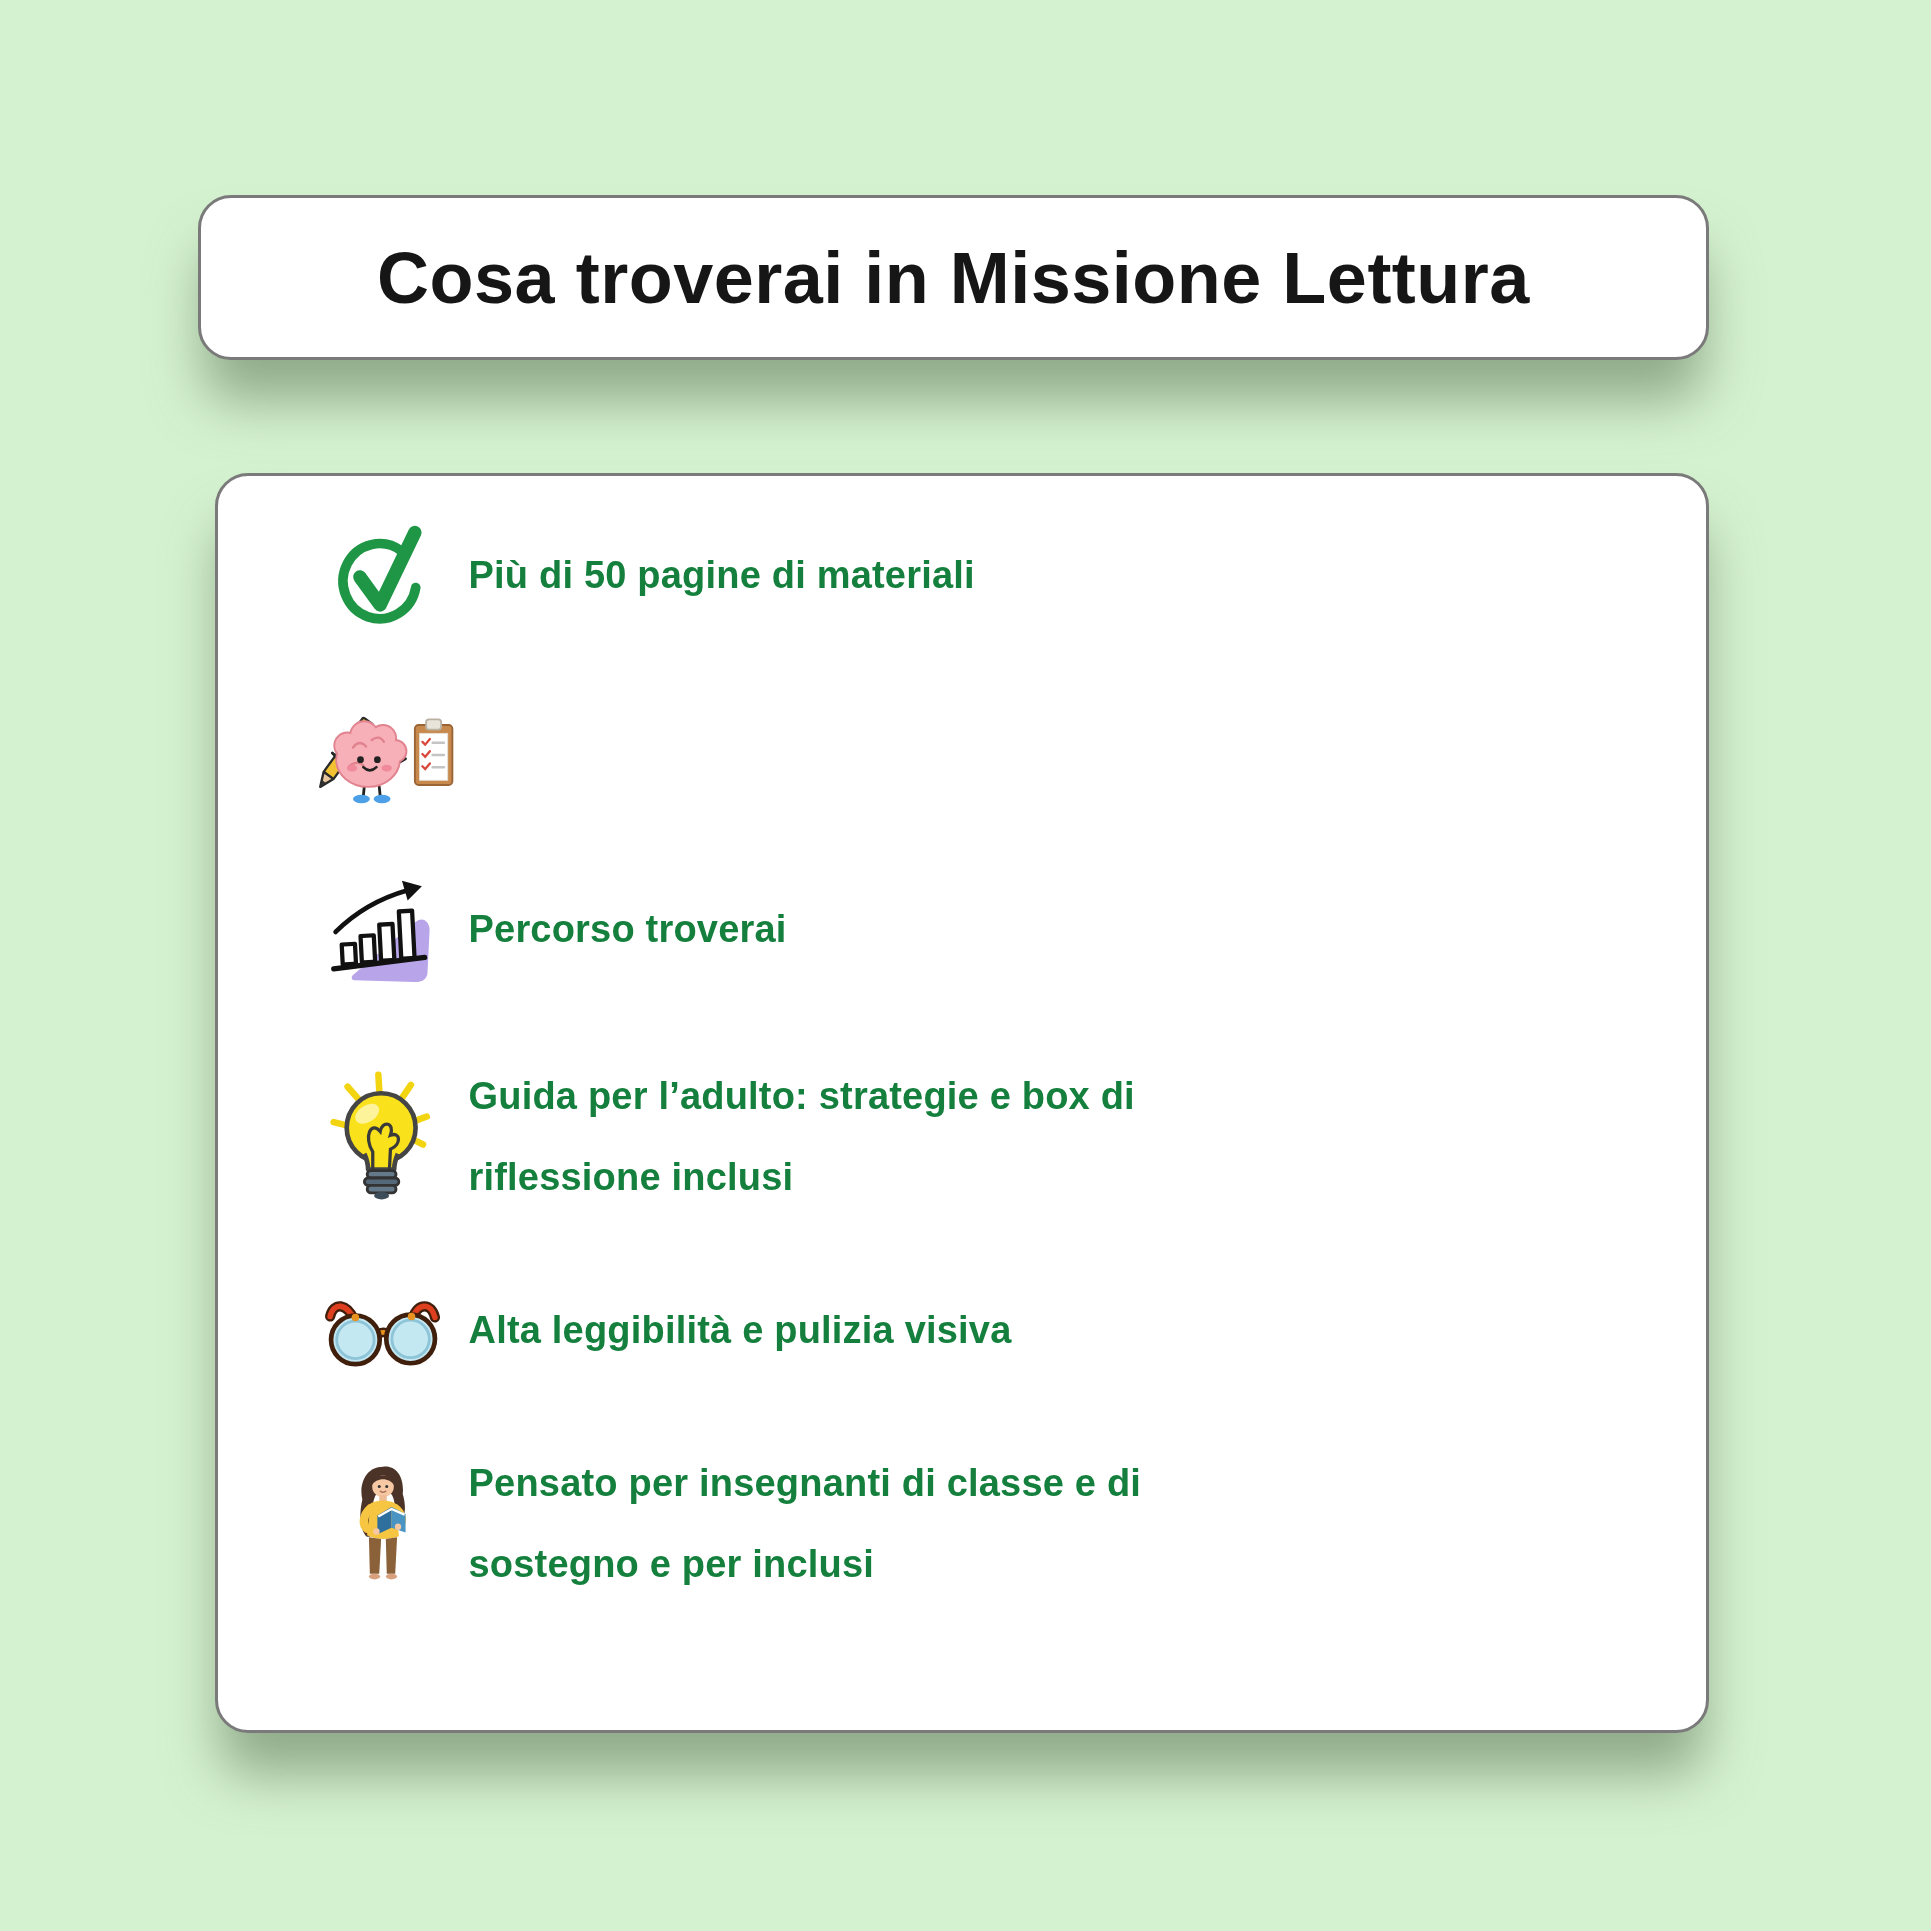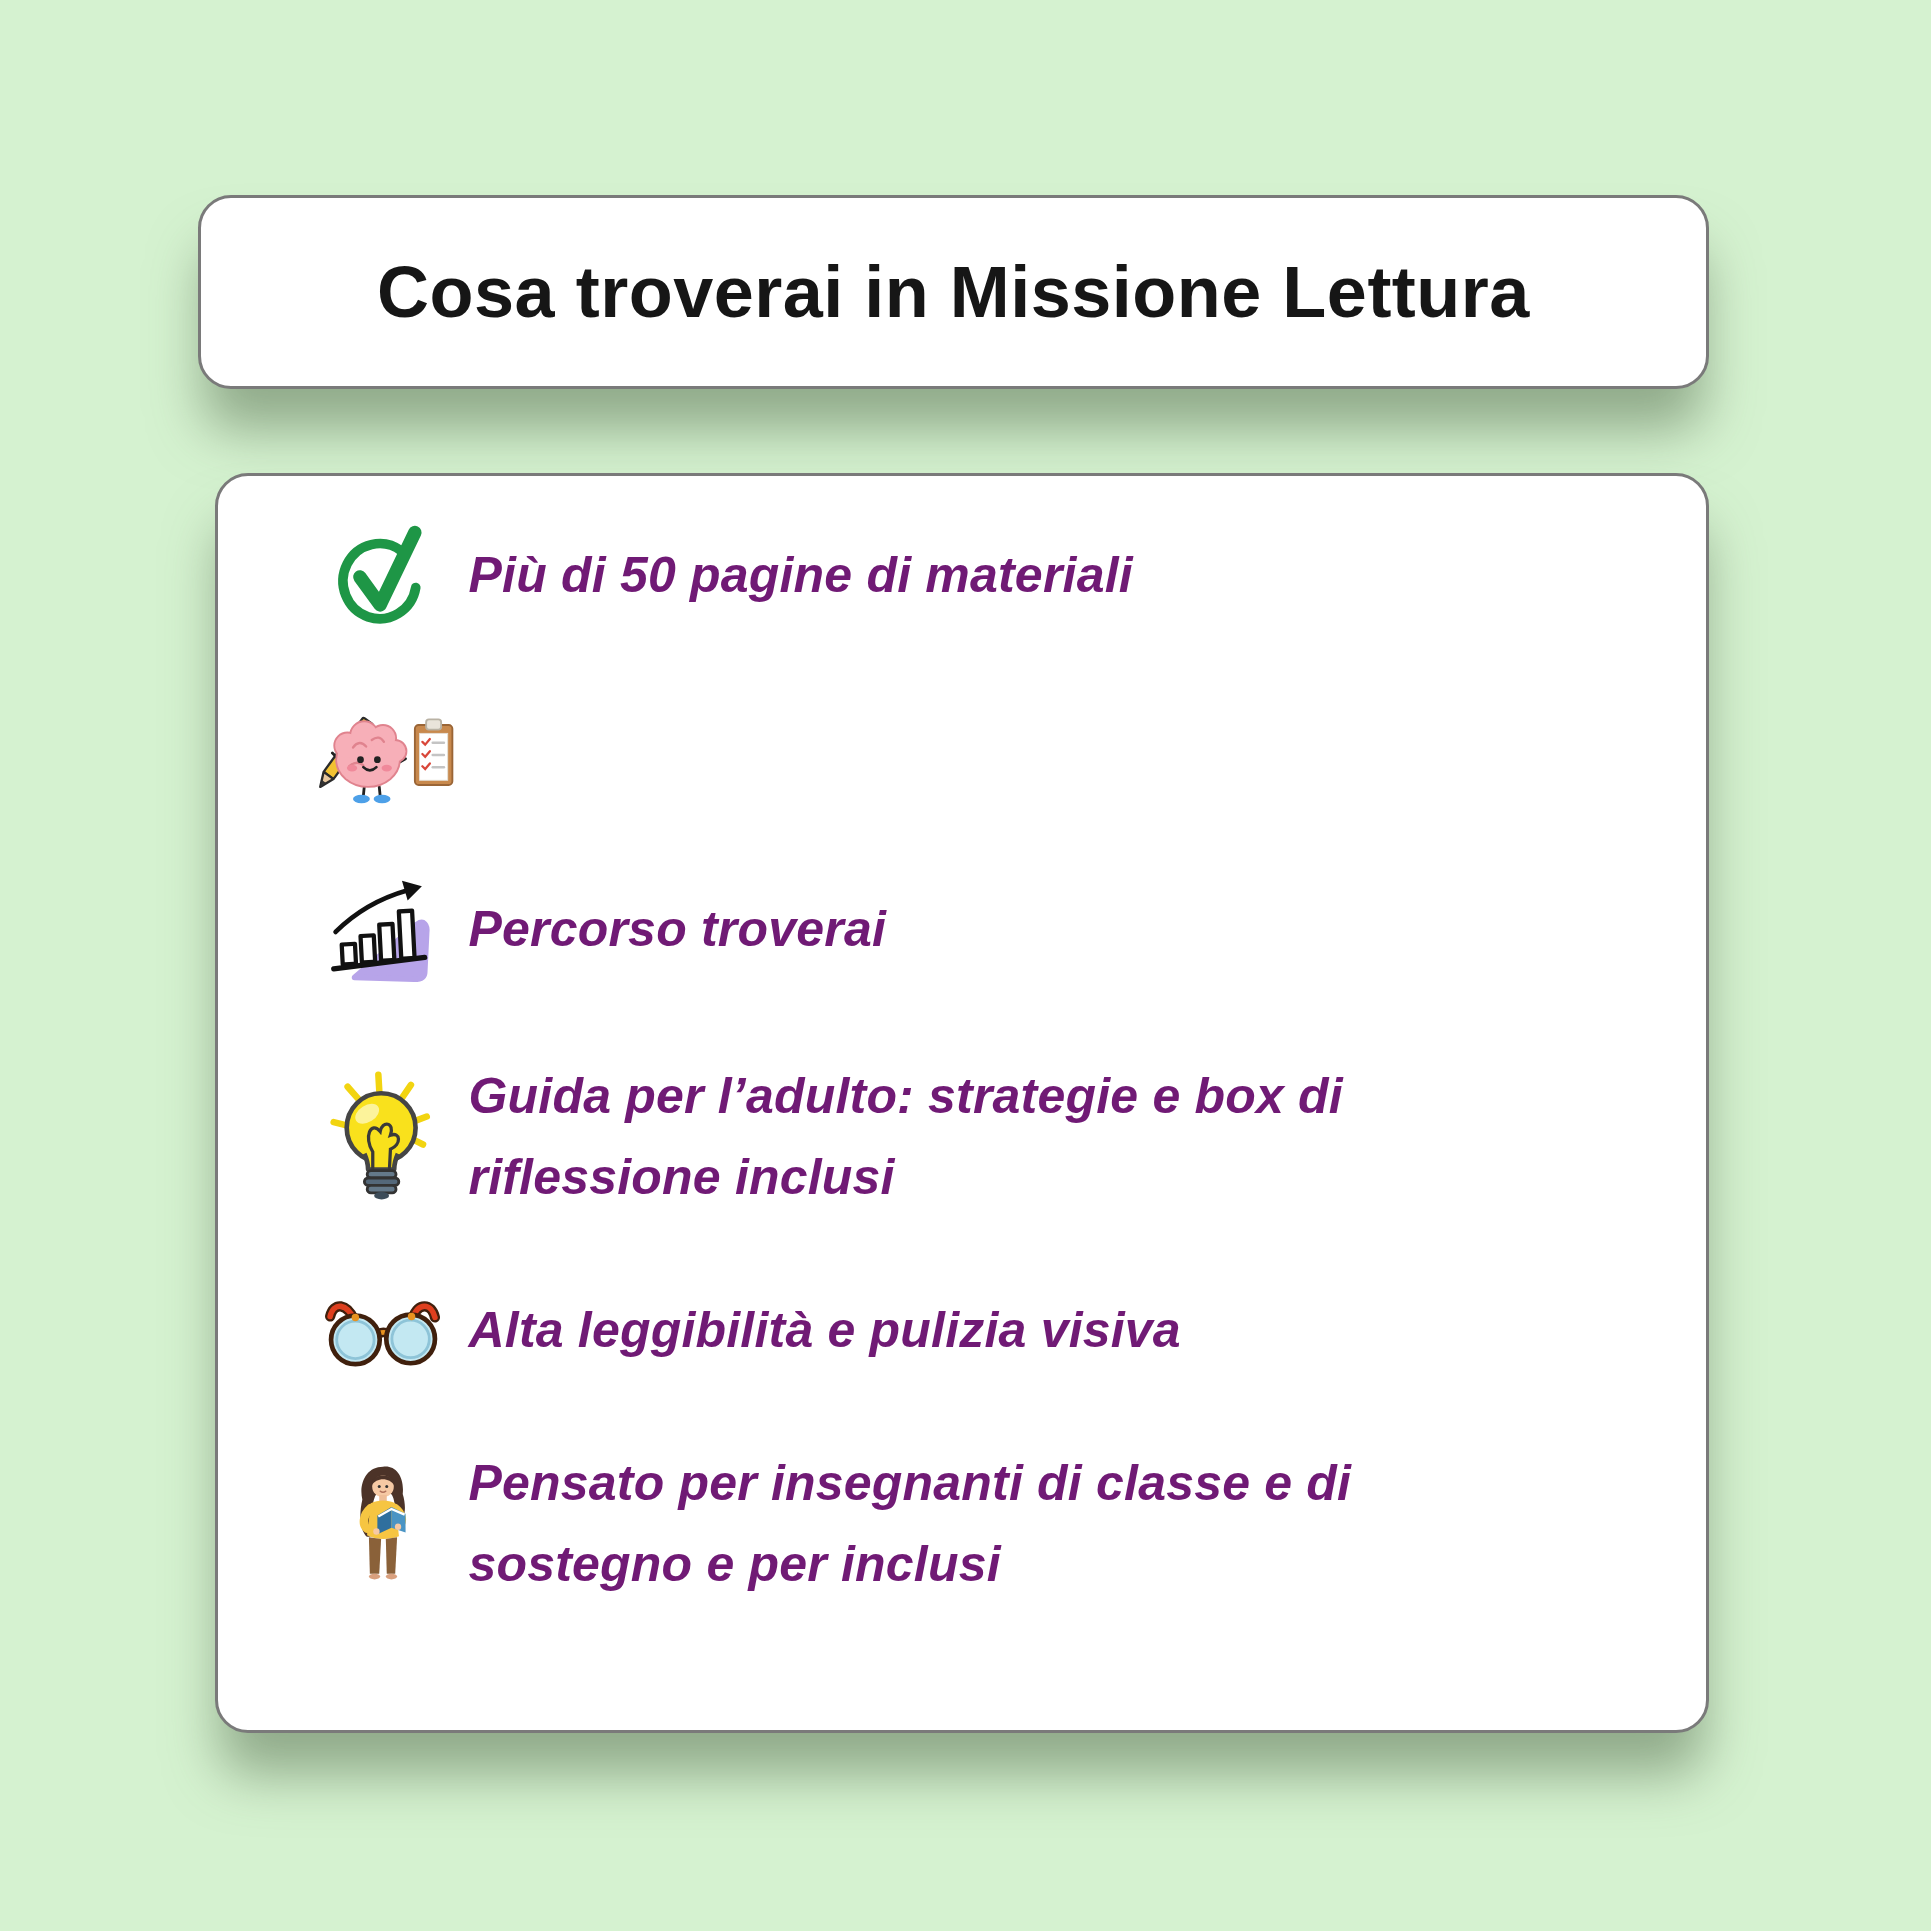--- a/index.html
+++ b/index.html
@@ -8,21 +8,21 @@
 
   .card{
     position:absolute;
     background:#ffffff;
     border:3.9px solid #7a7a7a;
     border-radius:33px;
     box-sizing:border-box;
     box-shadow:0 46px 53px -5.8px rgba(88,112,80,0.55);
   }
   #title-card{
-    left:198px;top:195px;width:1511px;height:194px;
+    left:198px;top:195px;width:1511px;height:165px;
     display:flex;align-items:center;justify-content:center;
   }
   #title-card .title{
     font-size:72px;font-weight:700;color:#161616;letter-spacing:0.5px;white-space:nowrap;
   }
   #list-card{
     left:215px;top:473px;width:1494px;height:1260px;
     padding:40px 39px 0 92px;
     display:flex;flex-direction:column;gap:72px;
   }
@@ -30,22 +30,22 @@
   .row.top{align-items:flex-start;}
   .icon-box{
     width:145px;flex:0 0 145px;margin-right:13.5px;
     display:flex;align-items:center;justify-content:center;
     overflow:visible;
   }
   .row.top .icon-box{align-items:flex-start;}
   .icon-box svg{overflow:visible;flex:0 0 auto;}
   .item-text{
     width:1110px;
-    font-size:50px;line-height:81px;font-weight:700;color:#701a75;
-    white-space:pre-line;letter-spacing:0.2px;font-style:italic;
+    font-size:38px;line-height:81px;font-weight:700;color:#15803d;
+    white-space:pre-line;letter-spacing:0.2px;
   }
 </style>
 </head>
 <body>
 
 <div id="canvas">
 
   <div class="card" id="title-card">
     <div class="title">Cosa troverai in Missione Lettura</div>
   </div>

